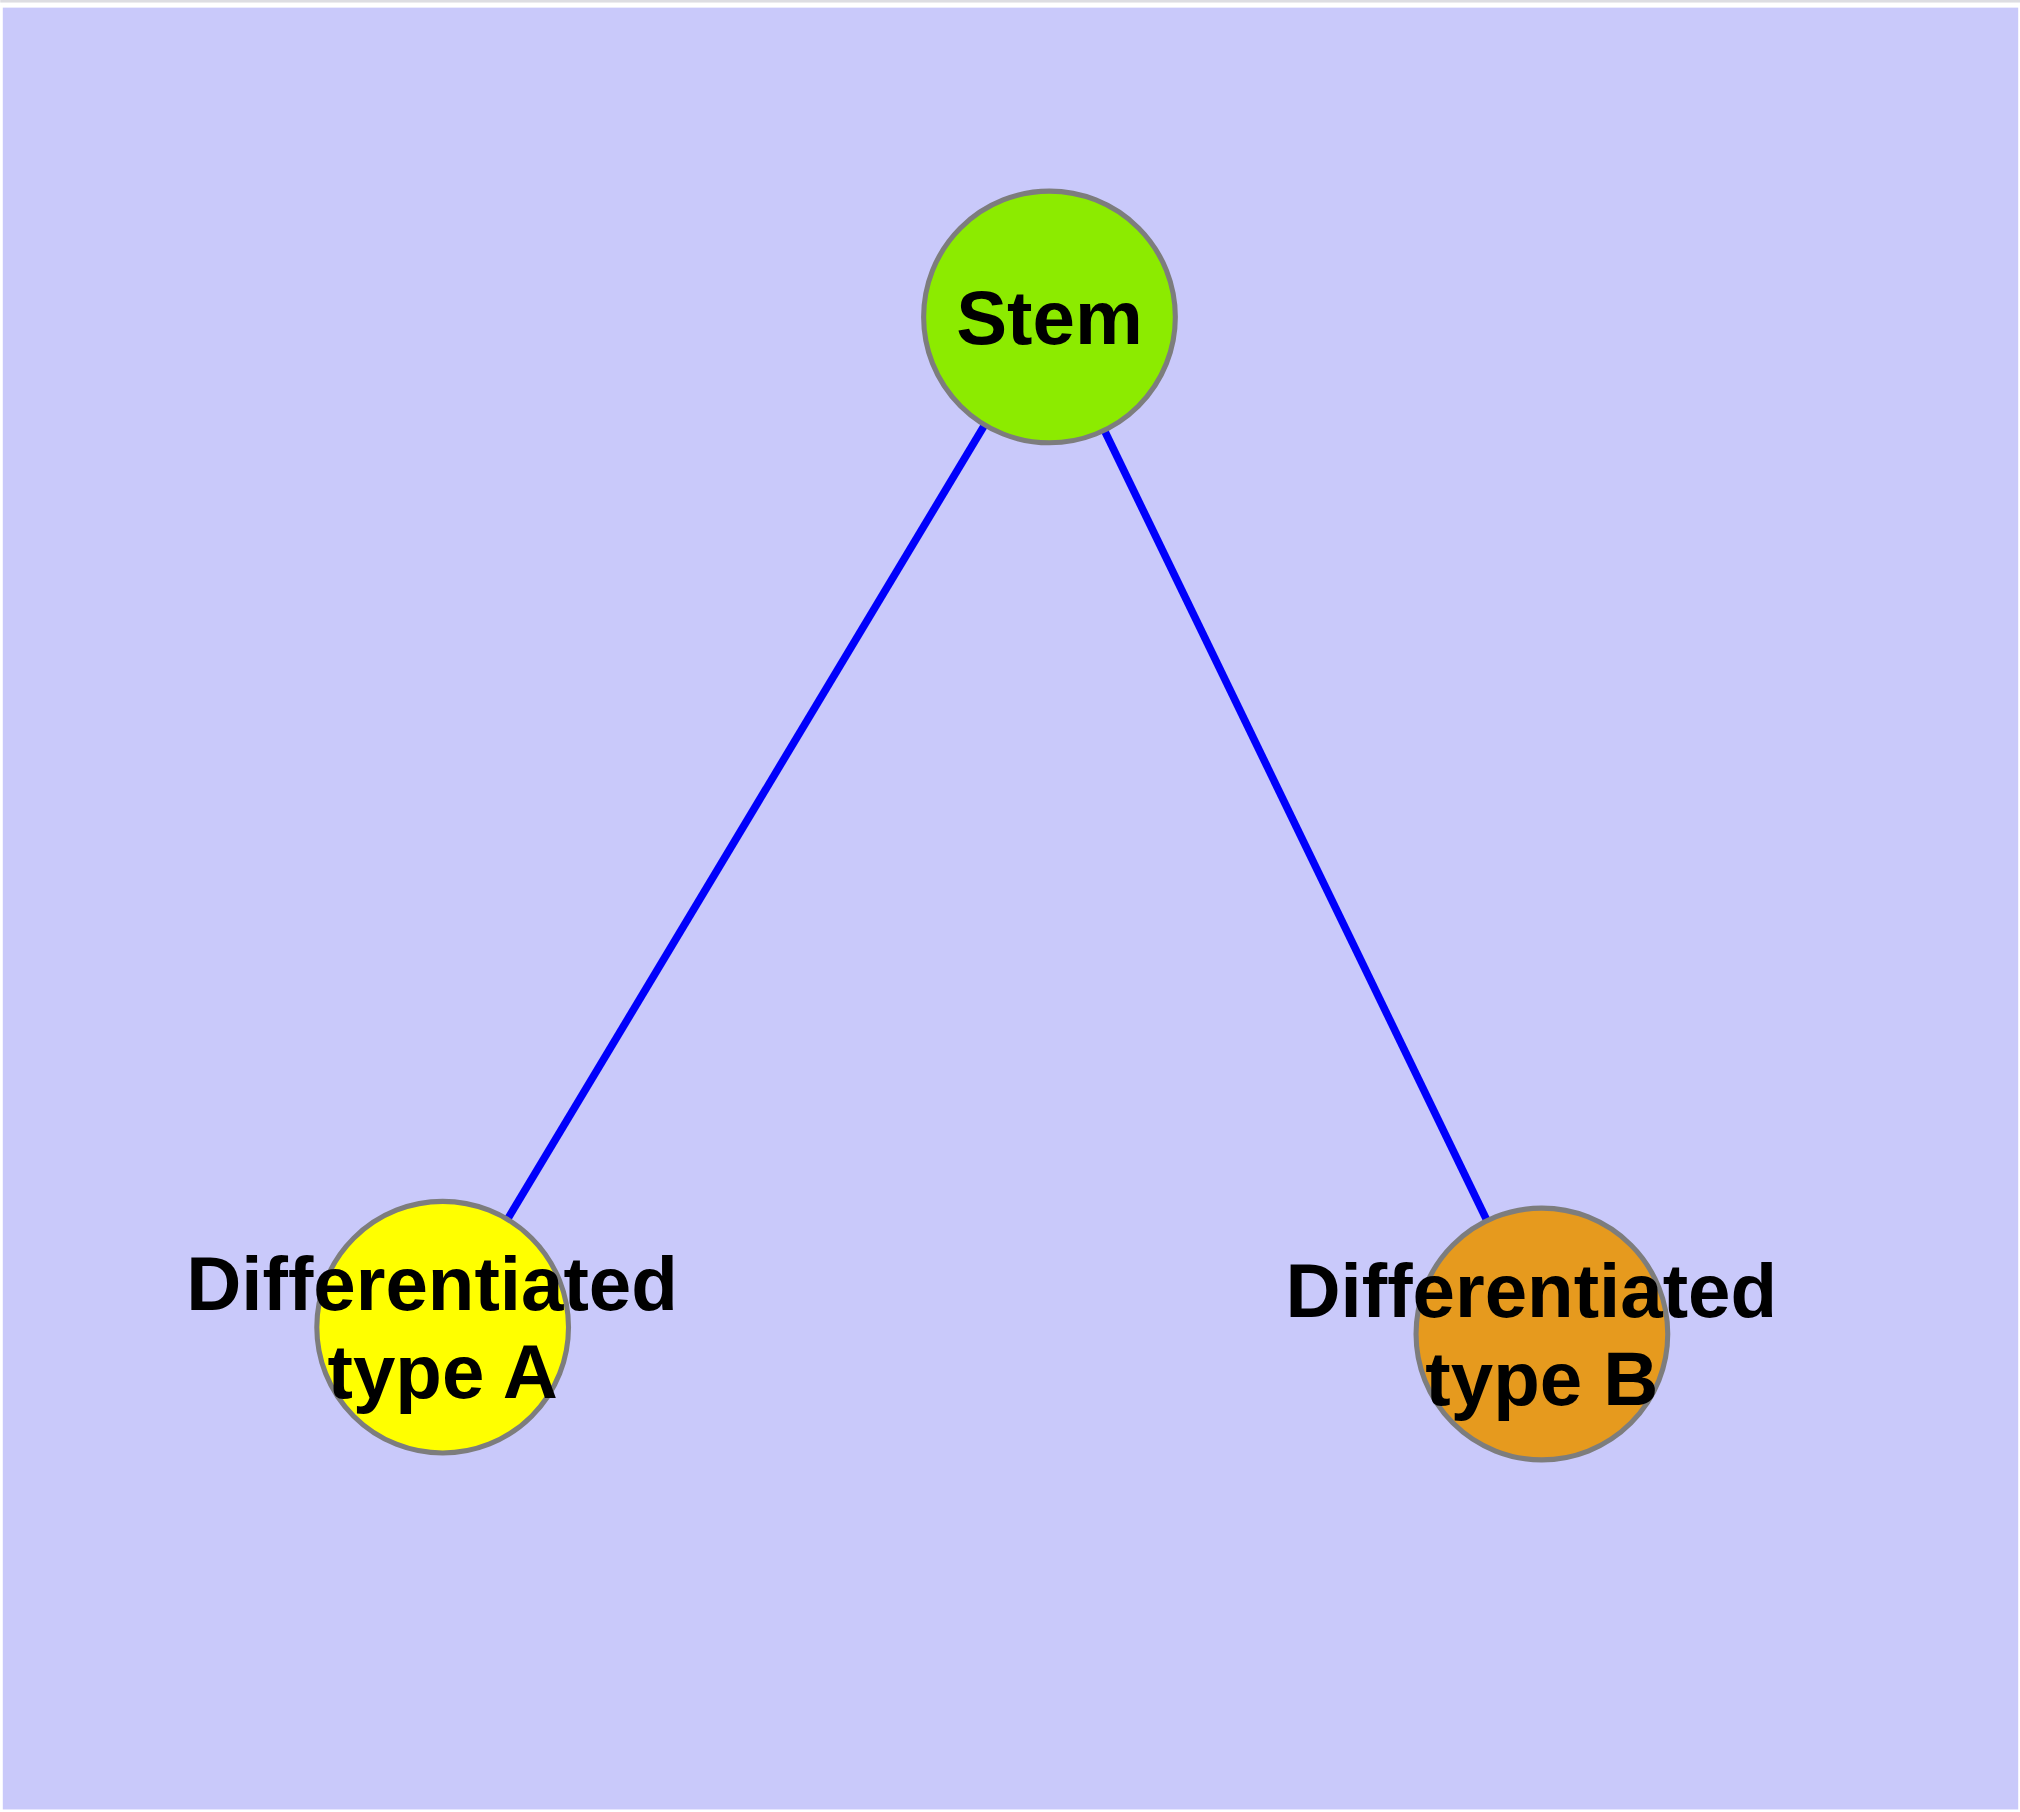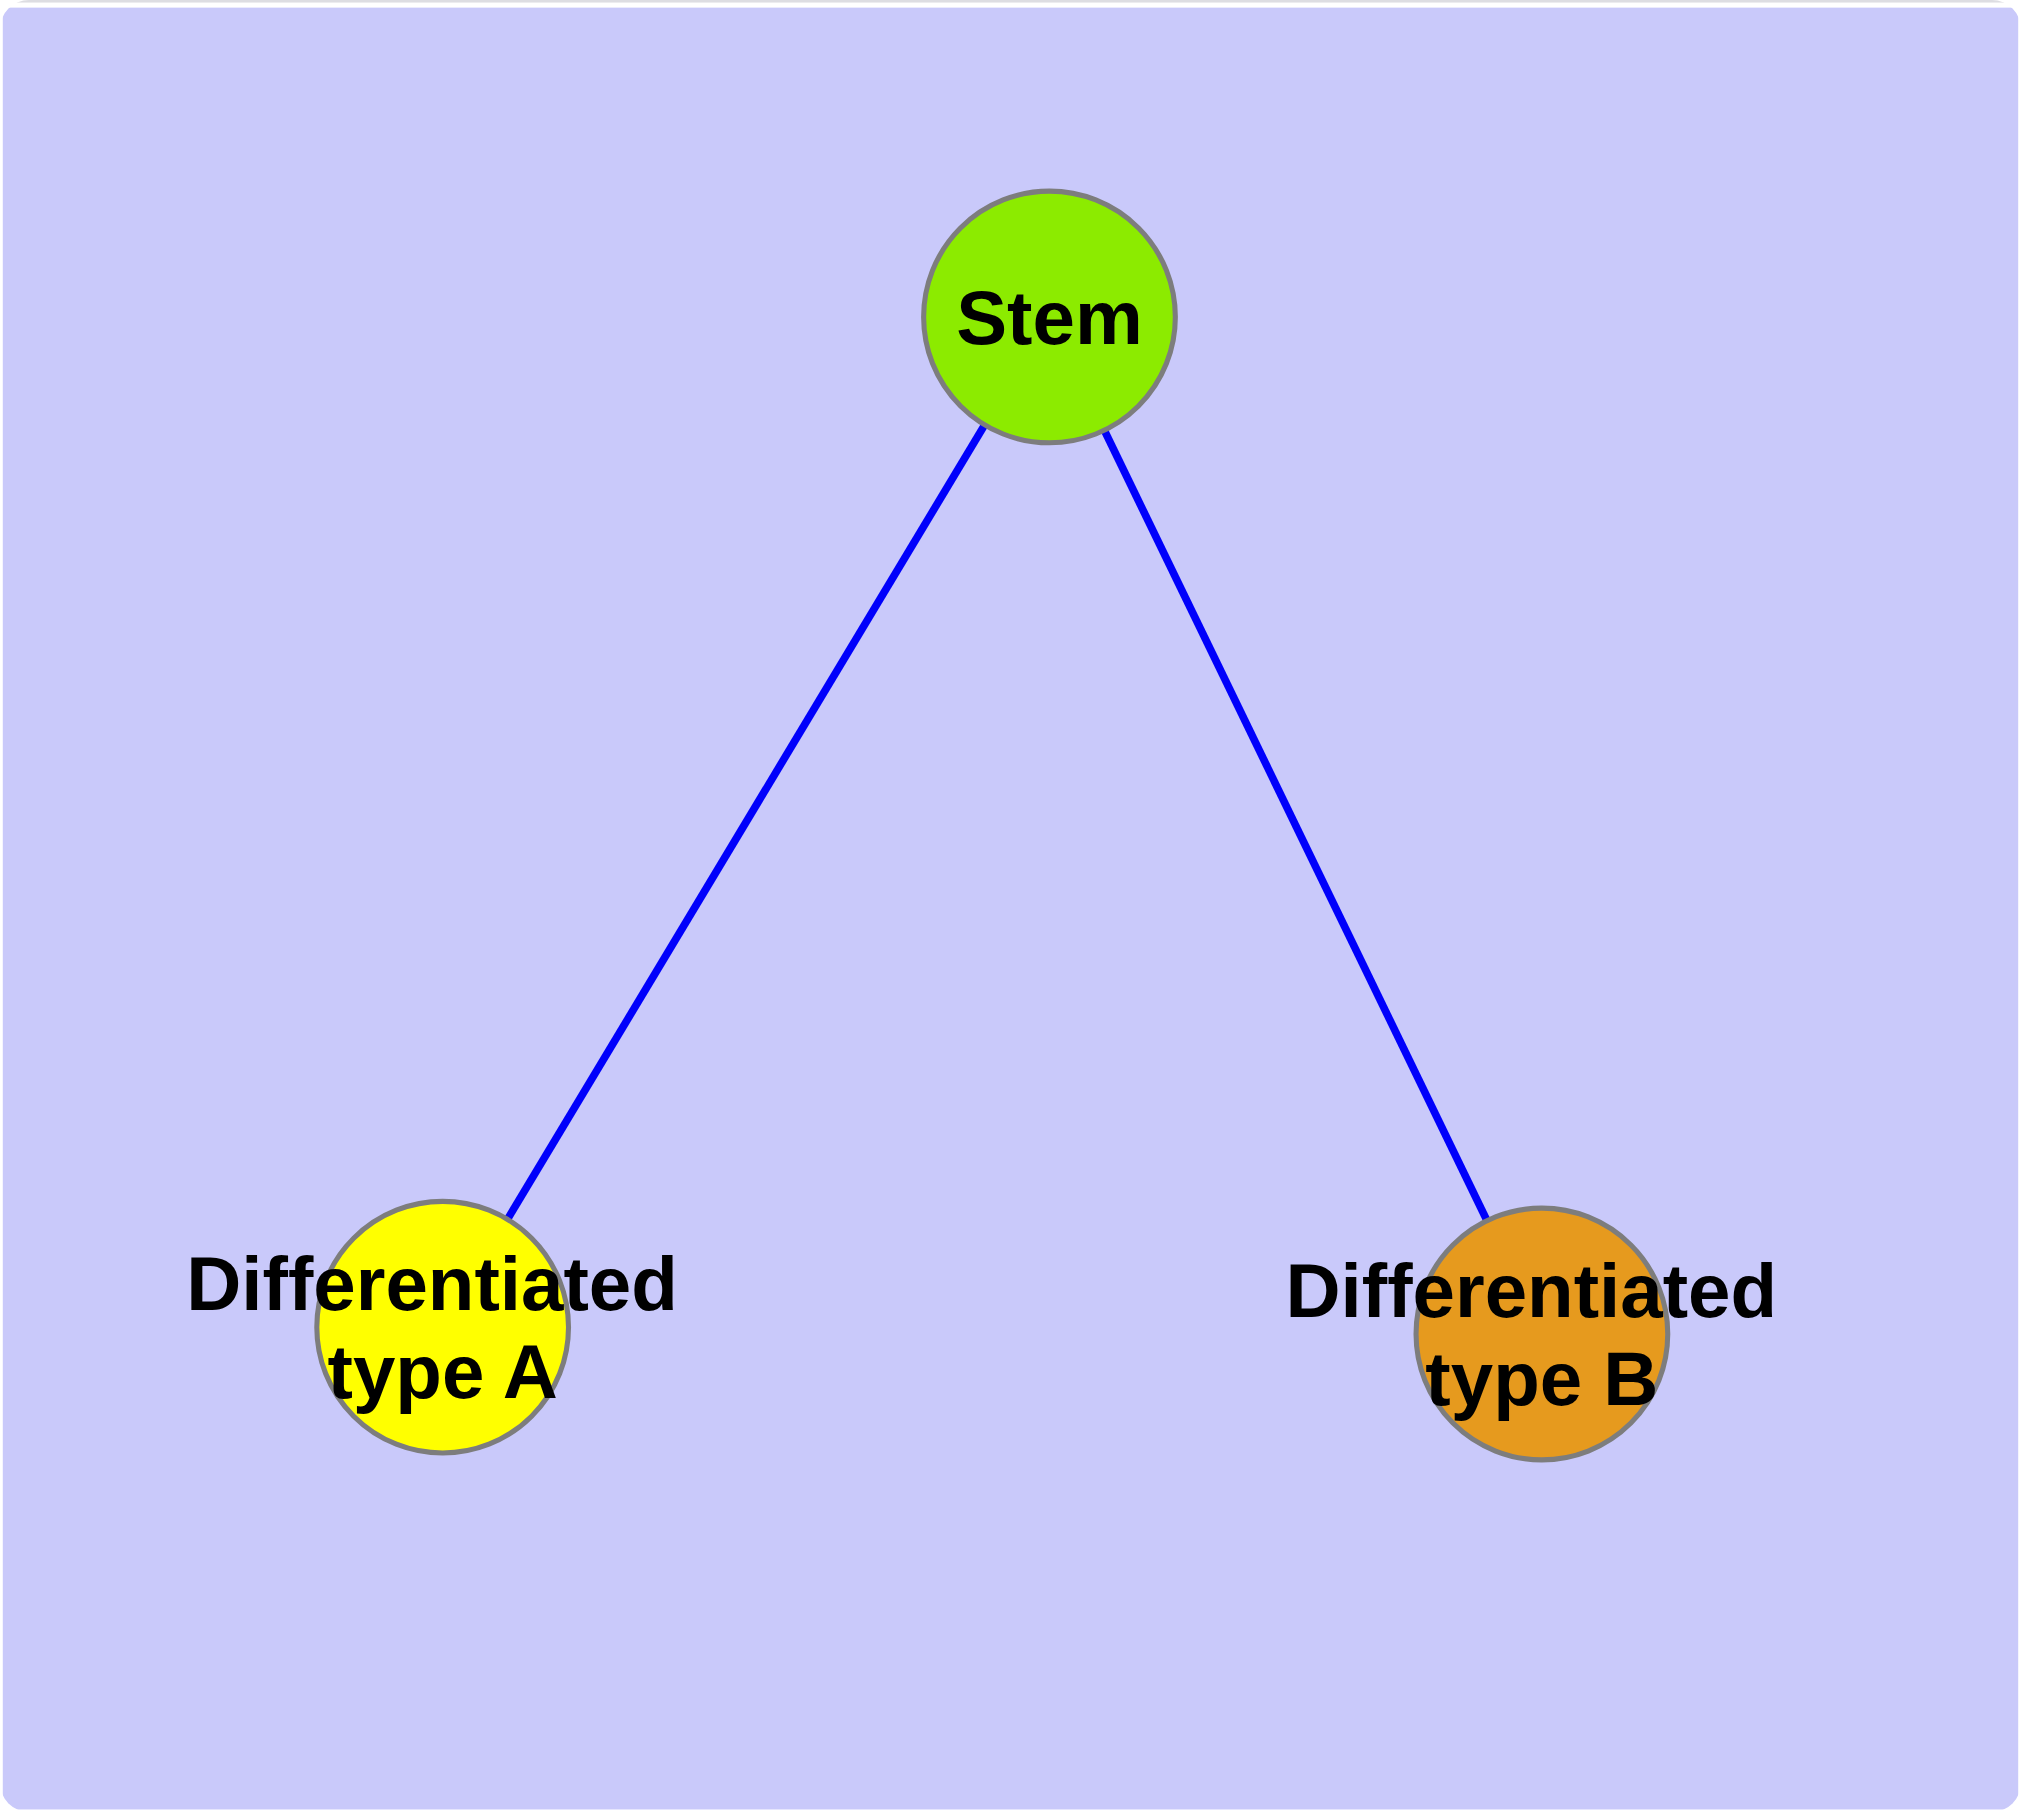--- a/index.html
+++ b/index.html
@@ -6,21 +6,20 @@
     margin: 0;
     padding: 0;
     background: #ffffff;
   }
   .stage {
     position: relative;
     width: 2021px;
     height: 1812px;
     background: #ffffff;
     overflow: hidden;
-    border-radius: 29px;
   }
   svg.graph {
     display: block;
     width: 2021px;
     height: 1812px;
   }
   text.node-label {
     font-family: "Liberation Sans", "DejaVu Sans", sans-serif;
     font-weight: bold;
     font-size: 90px;

